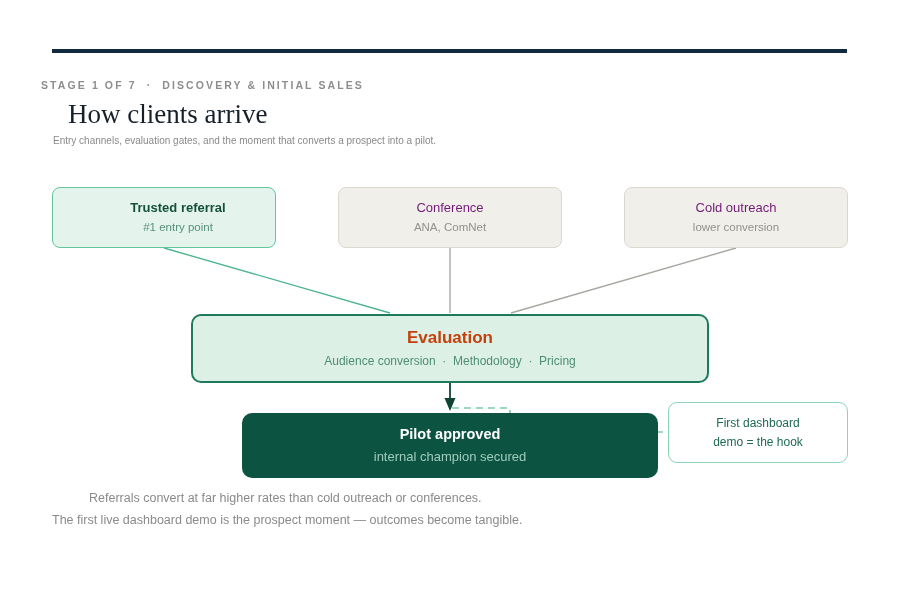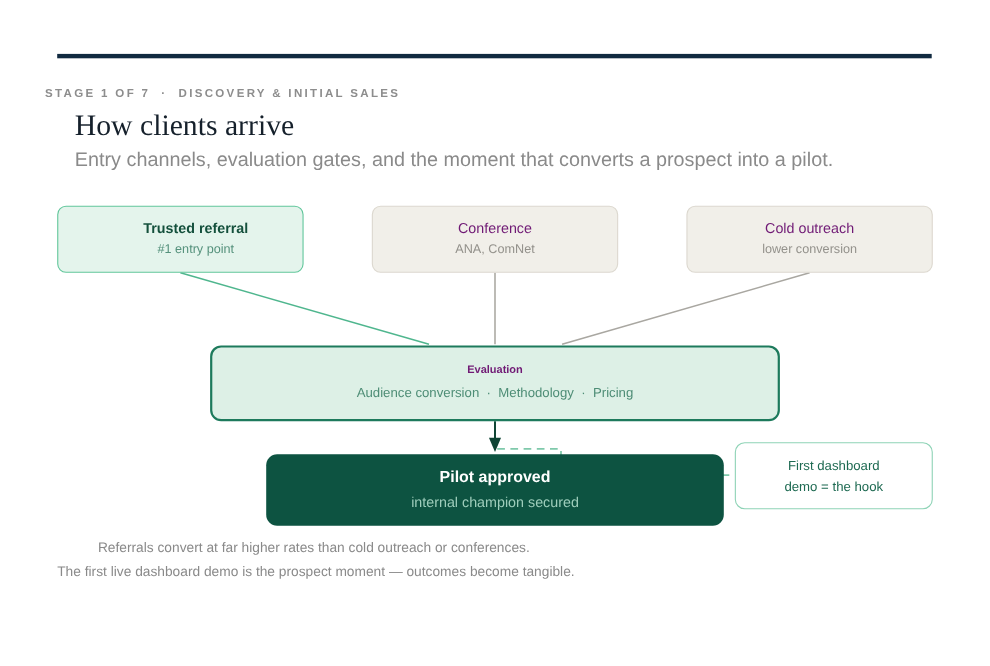--- a/index.html
+++ b/index.html
@@ -44,23 +44,23 @@
     left: 52px;
     top: 99px;
     font-family: "Liberation Serif", serif;
     font-size: 27px;
     color: #15202b;
     white-space: nowrap;
     margin-left: 16px;
   }
   .page-subtitle {
     position: absolute;
-    left: 68px;
+    left: 53px;
     top: 135px;
-    font-size: 18px;
+    font-size: 10px;
     color: #8a8a8a;
     white-space: nowrap;
   }
 
   
   .diagram {
     position: absolute;
     left: 0;
     top: 0;
     width: 900px;
@@ -129,23 +129,23 @@
   #node-evaluation {
     left: 191px;
     top: 314px;
     width: 518px;
     height: 69px;
     border-radius: 10px;
     background: #ddf0e6;
     border: 2px solid #1d7a5c;
   }
   #node-evaluation .node-title {
-    font-size: 10px;
-    font-weight: bold;
-    color: #701a75;
+    font-size: 17px;
+    font-weight: bold;
+    color: #c2410c;
   }
   #node-evaluation .node-sub {
     font-size: 12px;
     color: #4e8d76;
     margin-top: 6px;
     white-space: pre;
   }
 
   
   #node-pilot {

